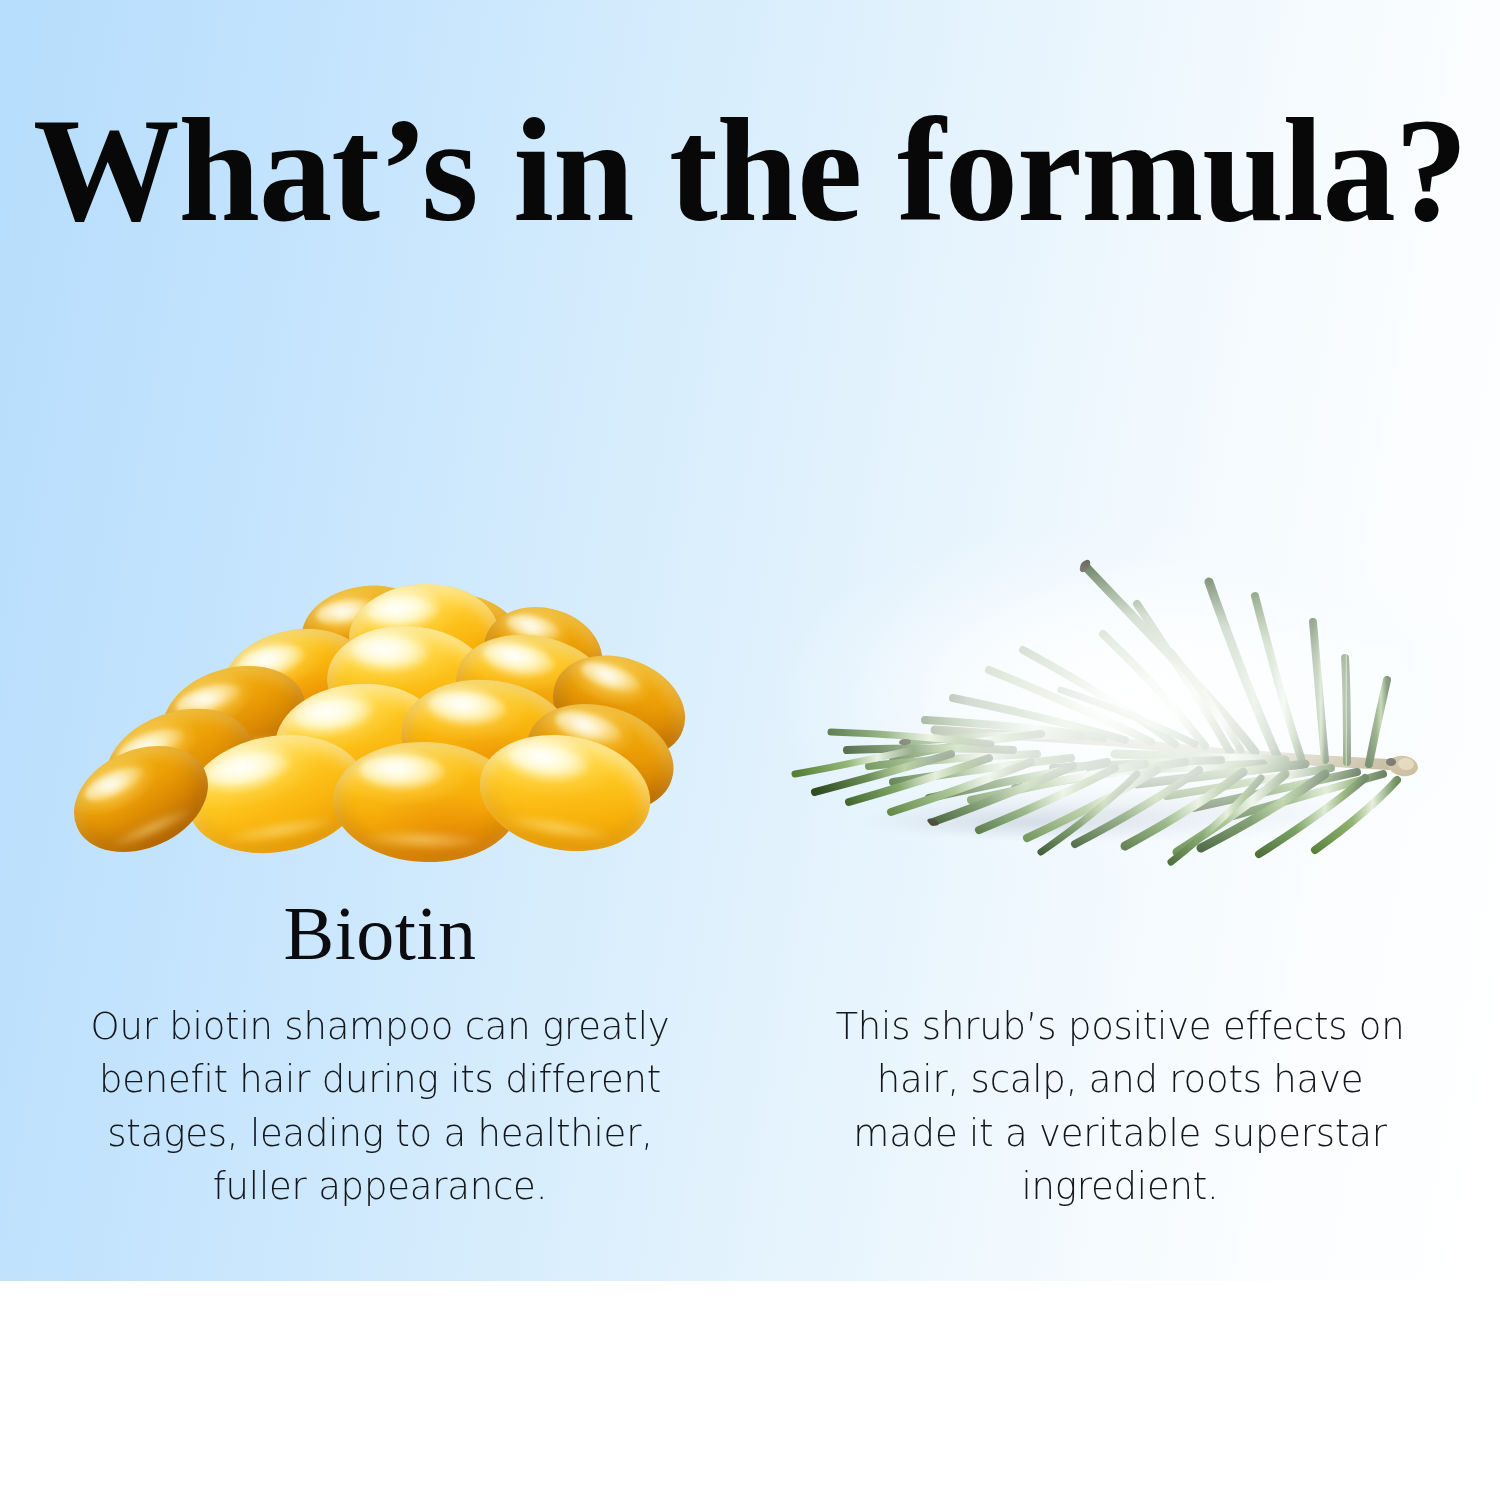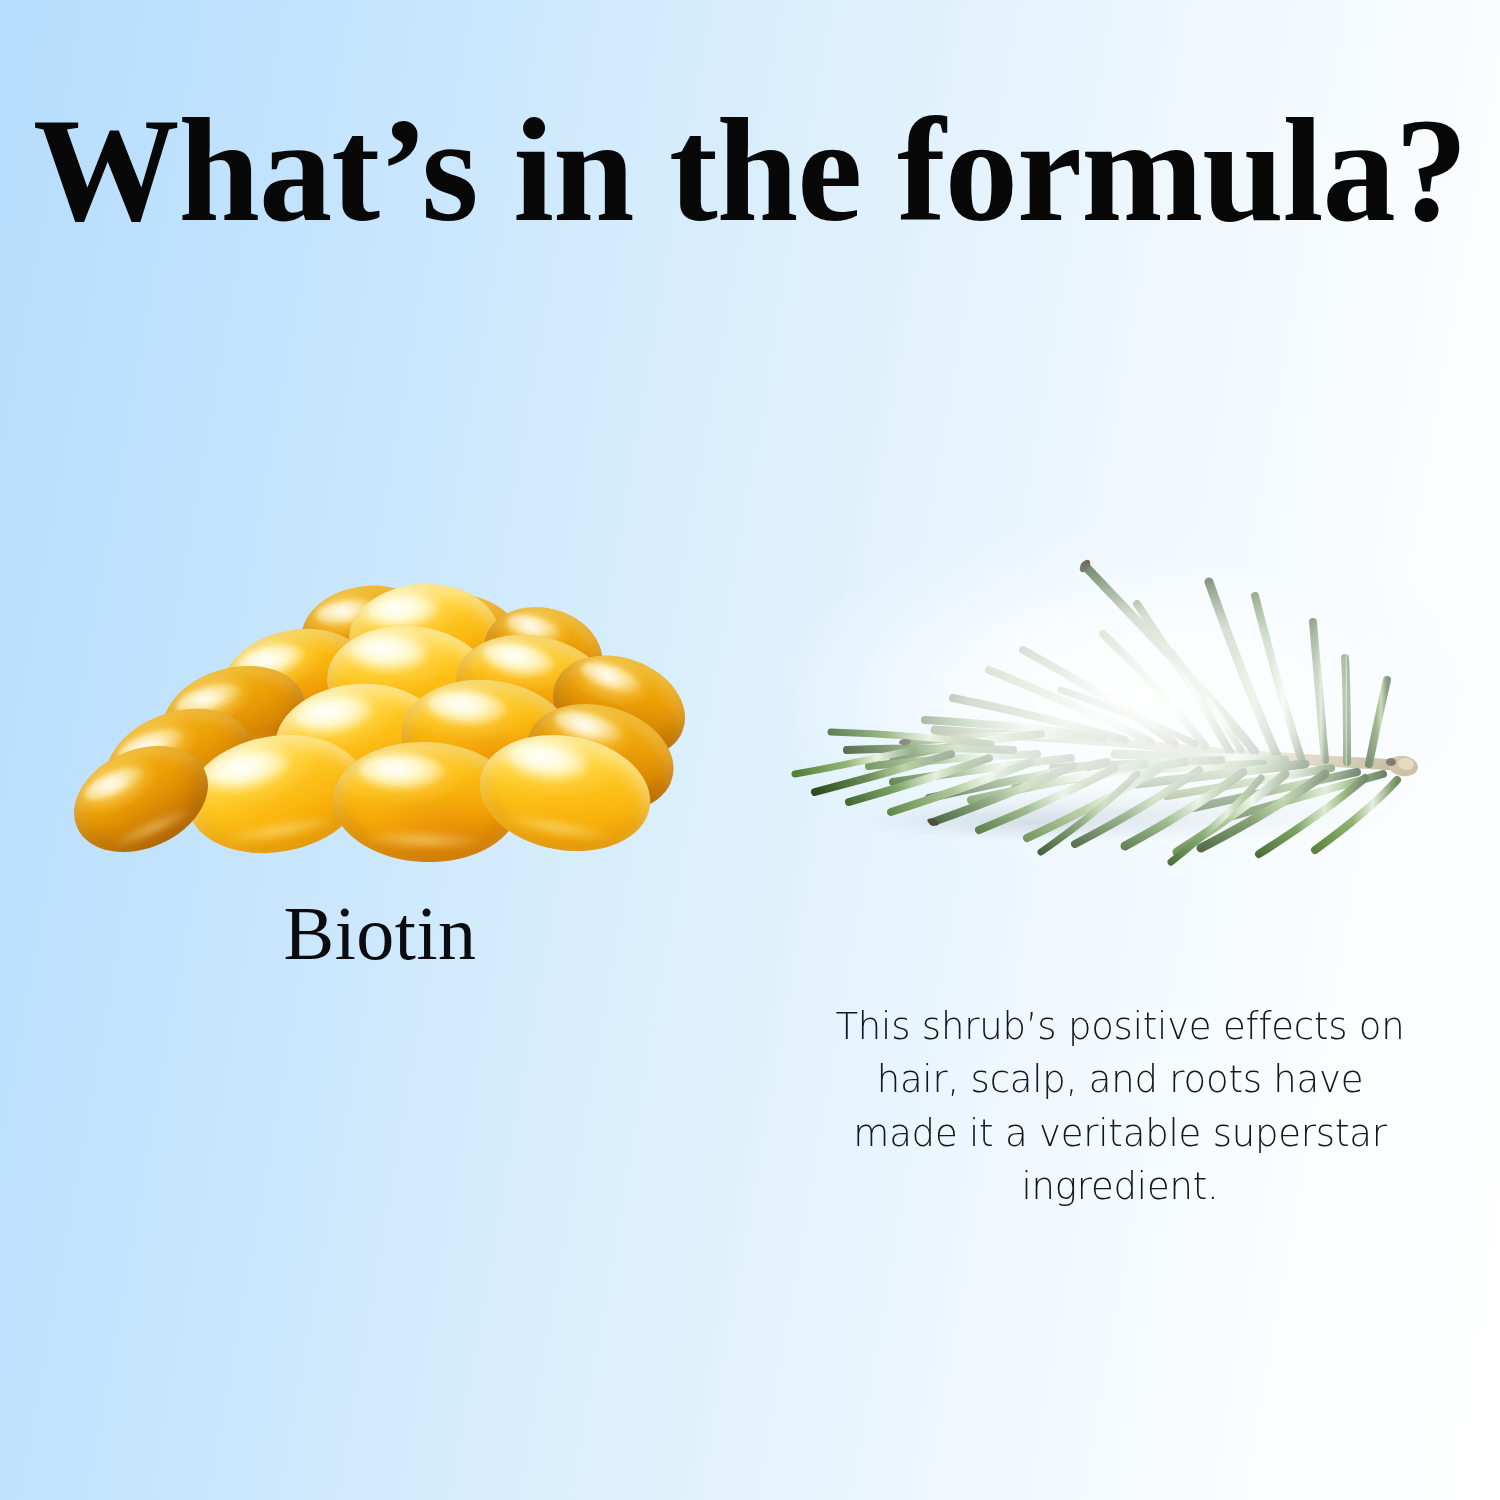--- a/index.html
+++ b/index.html
@@ -9,21 +9,21 @@
   body {
     width: 1500px;
     height: 1500px;
     overflow: hidden;
     font-family: "Liberation Sans", sans-serif;
   }
 
   #infographic {
     position: relative;
     width: 1500px;
-    height: 1500px;
+    height: 1281px;
     background:
       linear-gradient(100deg,
         #b6ddfc 0%,
         #bee1fd 12%,
         #cbe7fd 28%,
         #d9eefc 44%,
         #e7f4fd 60%,
         #f3fafe 74%,
         #fbfdff 86%,
         #ffffff 100%);
@@ -243,20 +243,21 @@
 
           <div class="cap lt" style="left:122px; top:156px; width:178px; height:116px; transform:rotate(-10deg);"></div>
           <div class="cap" style="left:268px; top:162px; width:186px; height:120px; transform:rotate(2deg);"></div>
           <div class="cap lt" style="left:414px; top:156px; width:172px; height:114px; transform:rotate(10deg);"></div>
           <div class="cap dk" style="left:6px;   top:170px; width:140px; height:98px;  transform:rotate(-24deg);"></div>
         </div>
       </div>
 
       <div class="ing-name">Biotin</div>
 
+      <div class="ing-desc">Our biotin shampoo can greatly benefit hair during its different stages, leading to a healthier, fuller appearance.</div>
     </div>
 
     <div class="col col-right">
 
       <div class="art">
         <div class="sprig-wrap">
           <div class="sprig-bg"></div>
           <svg width="680" height="350" viewBox="0 0 680 350">
             <defs>
               <linearGradient id="ndlA" x1="0" y1="0" x2="1" y2="0">

